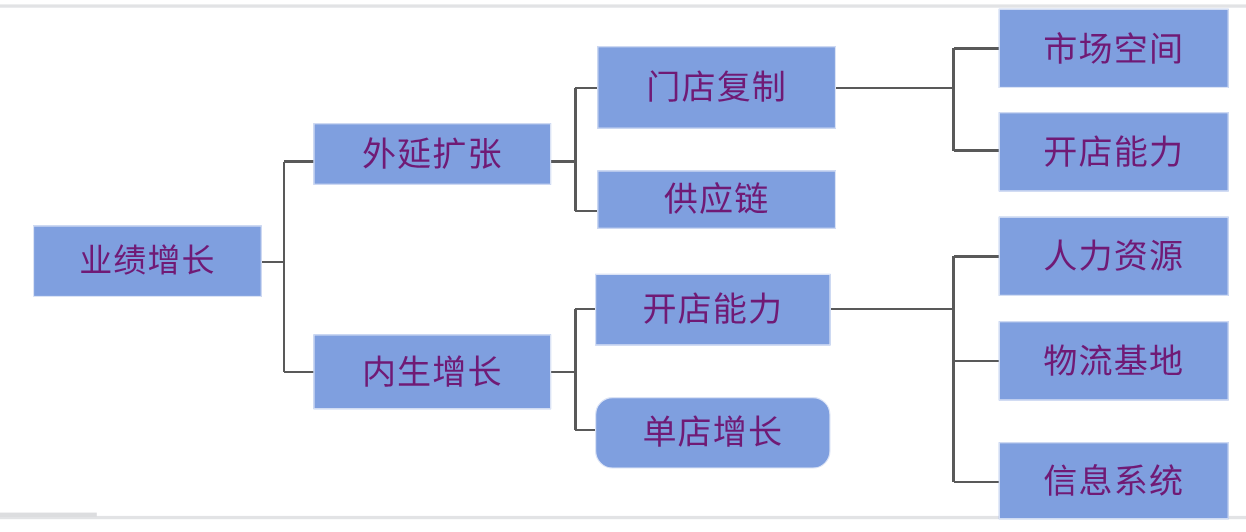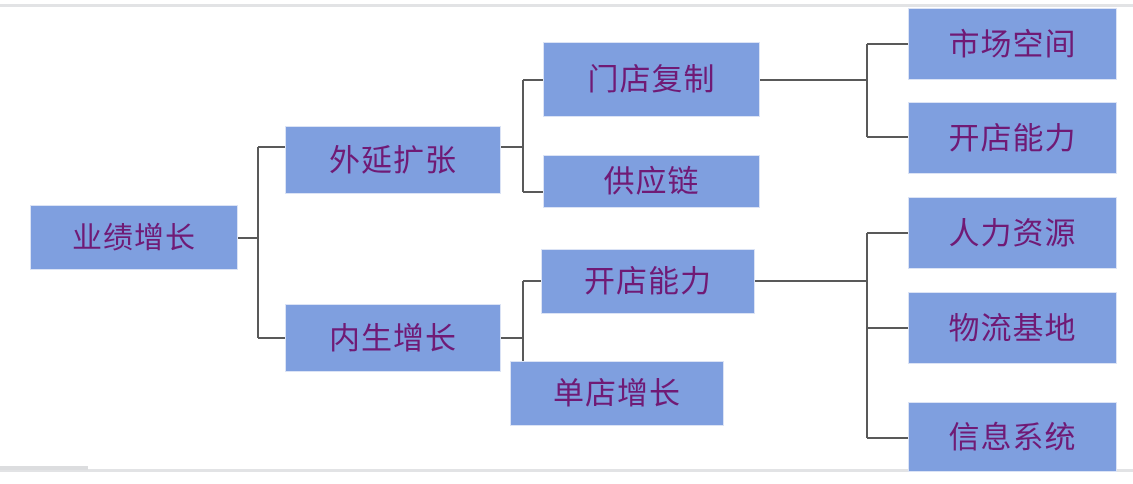--- a/index.html
+++ b/index.html
@@ -104,41 +104,41 @@
       <path d="M 867,233 L 908,233"></path>
       <path d="M 867,328 L 908,328"></path>
       <path d="M 867,438 L 908,438"></path>
     </g>
   </svg>
 
   <div class="node lvl1" style="left:30px; top:205px; width:208px; height:65px;">
     <span class="label">业绩增长</span>
   </div>
 
-  <div class="node lvl2" style="left:285px; top:126px; width:216px; height:68px;">
+  <div class="node lvl2" style="left:285px; top:112px; width:216px; height:56px;">
     <span class="label">外延扩张</span>
   </div>
 
   <div class="node lvl2" style="left:285px; top:304px; width:216px; height:68px;align-items:center;">
     <span class="label">内生增长</span>
   </div>
 
   <div class="node lvl3" style="left:543px; top:42px; width:217px; height:75px;justify-content:center;">
     <span class="label">门店复制</span>
   </div>
 
   <div class="node lvl3" style="left:543px; top:155px; width:217px; height:53px;justify-content:center;">
     <span class="label">供应链</span>
   </div>
 
   <div class="node lvl3" style="left:541px; top:249px; width:214px; height:65px;">
     <span class="label">开店能力</span>
   </div>
 
-  <div class="node lvl3" style="left:510px; top:361px; width:214px; height:65px;">
+  <div class="node lvl3" style="left:541px; top:361px; width:214px; height:65px;border-radius:16px;">
     <span class="label">单店增长</span>
   </div>
 
   <div class="node lvl4" style="left:908px; top:8px; width:209px; height:72px;">
     <span class="label">市场空间</span>
   </div>
 
   <div class="node lvl4" style="left:908px; top:102px; width:209px; height:72px;">
     <span class="label">开店能力</span>
   </div>

